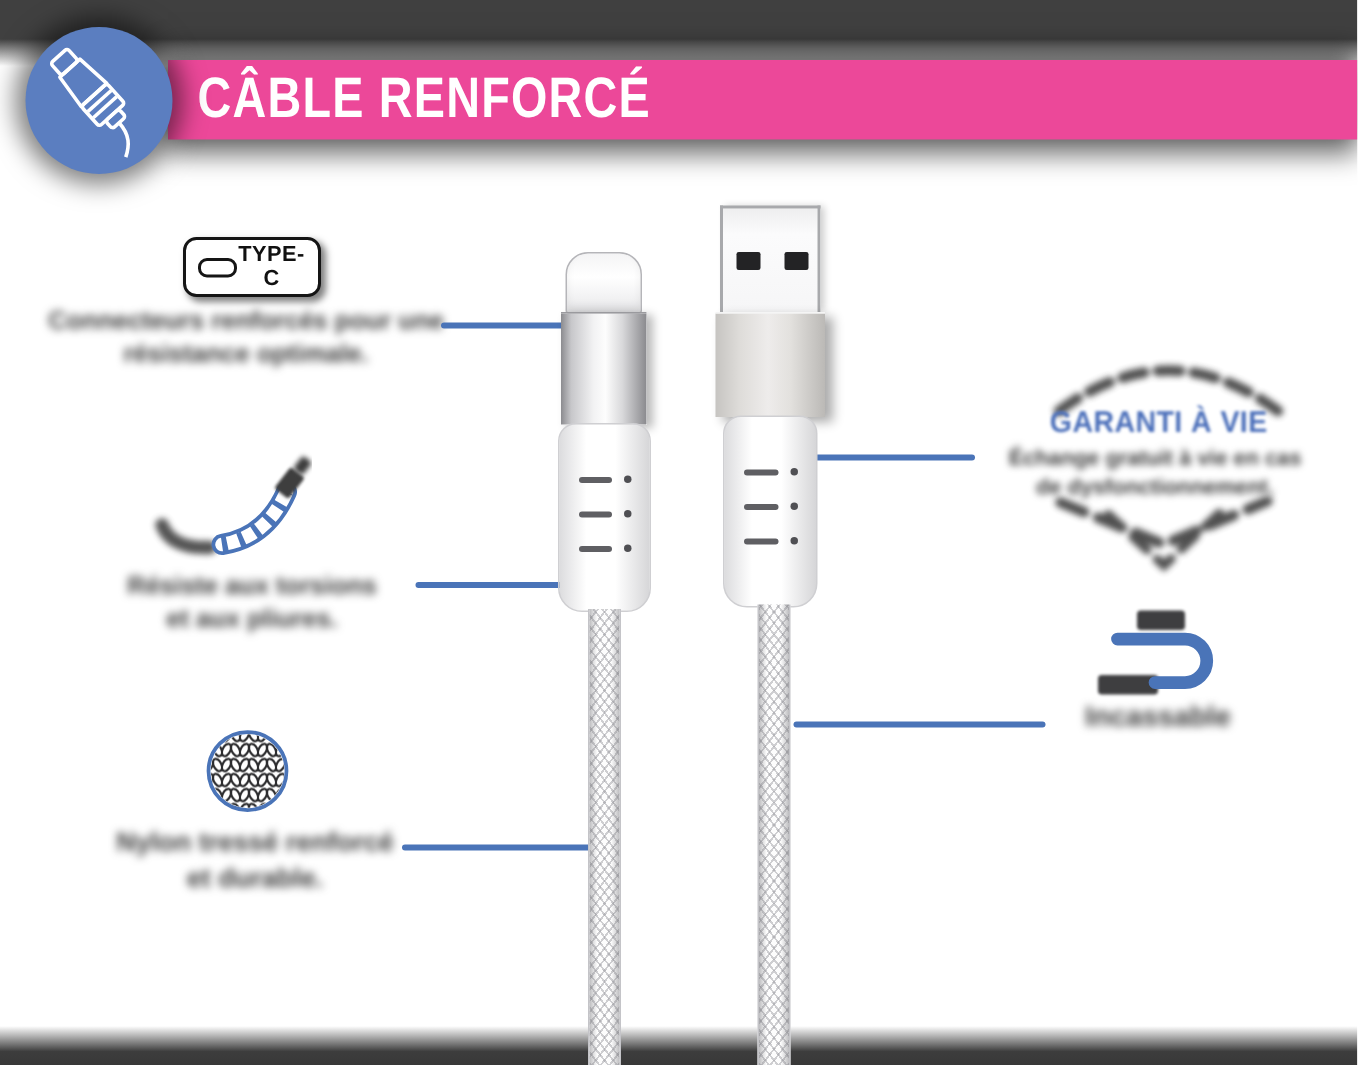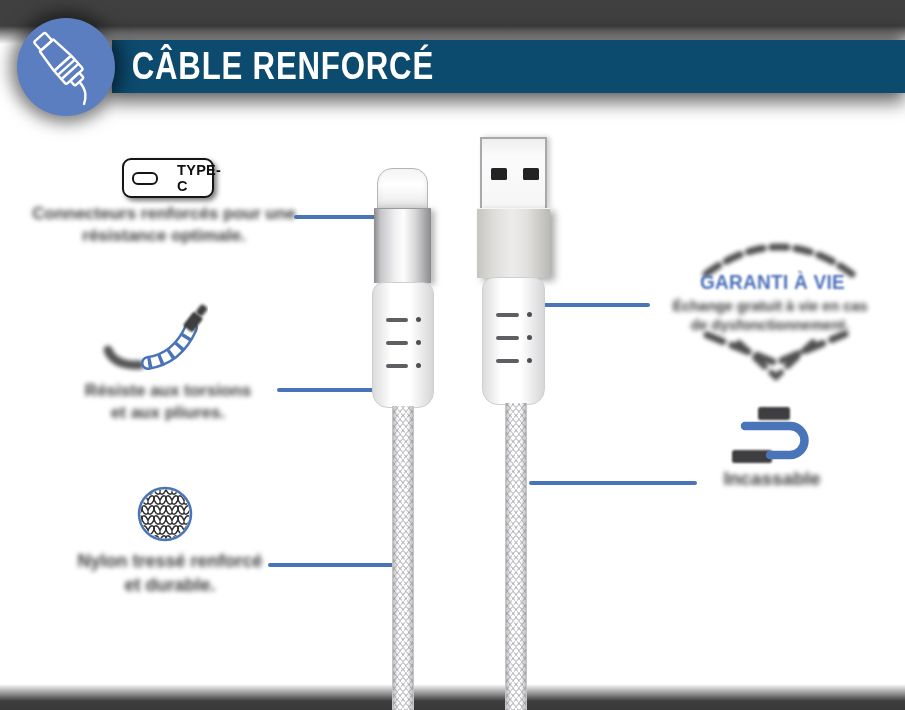--- a/index.html
+++ b/index.html
@@ -6,32 +6,32 @@
   body{font-family:"Liberation Sans", sans-serif;}
   #stage{position:relative;width:905px;height:710px;background:#ffffff;overflow:hidden;}
 
   
   .top-shadow{position:absolute;left:0;top:0;width:905px;height:44px;z-index:1;
     background:linear-gradient(180deg,#404040 0px,#404040 26px,rgba(64,64,64,0) 44px);}
   .bottom-shadow{position:absolute;left:0;bottom:0;width:905px;height:26px;z-index:3;
     background:linear-gradient(0deg,#383838 0px,#3d3d3d 9px,rgba(56,56,56,0) 26px);}
 
   
-  .banner{position:absolute;left:112px;top:40px;width:793px;height:53px;background:#0c4a6e;z-index:2;
+  .banner{position:absolute;left:112px;top:40px;width:793px;height:53px;background:#ec4899;z-index:2;
     box-shadow:0 10px 18px rgba(0,0,0,.55), 0 -8px 16px rgba(0,0,0,.5);
     display:flex;align-items:center;}
   .banner .title{color:#fff;font-weight:bold;font-size:38px;letter-spacing:1px;white-space:nowrap;
     padding-left:24px;transform:scaleX(.82);transform-origin:left center;}
   .circle-badge{position:absolute;left:17px;top:18px;width:98px;height:98px;border-radius:50%;
     background:#5b7ec0;z-index:3;box-shadow:0 0 16px 7px rgba(0,0,0,.5);}
 
   
   .typec-badge{position:absolute;left:122px;top:158px;width:92px;height:40px;background:#fff;
     border:2.5px solid #151515;border-radius:9px;box-shadow:3px 3px 5px rgba(0,0,0,.5);
-    display:flex;align-items:center;gap:19px;padding:0 8px;box-sizing:border-box;z-index:2;}
+    display:flex;align-items:center;gap:0;padding:0 8px;box-sizing:border-box;z-index:2;text-align:center;}
   .typec-port{width:22px;height:9px;border:2px solid #151515;border-radius:6px;flex:none;}
   .typec-label{font-size:14.5px;font-weight:bold;color:#111;letter-spacing:.3px;}
 
   
   .co{position:absolute;text-align:center;color:#3a3a3a;font-weight:bold;z-index:2;}
   .co.small{font-size:17px;line-height:22px;filter:blur(2.7px);}
   .co.mid{font-size:18px;line-height:24px;filter:blur(2.8px);}
   .co.warr{font-size:14.5px;line-height:18.5px;filter:blur(2.4px);}
   .co.caption{font-size:19px;line-height:24px;filter:blur(2.8px);}
   .warranty-title{position:absolute;left:655px;top:271px;width:235px;text-align:center;

